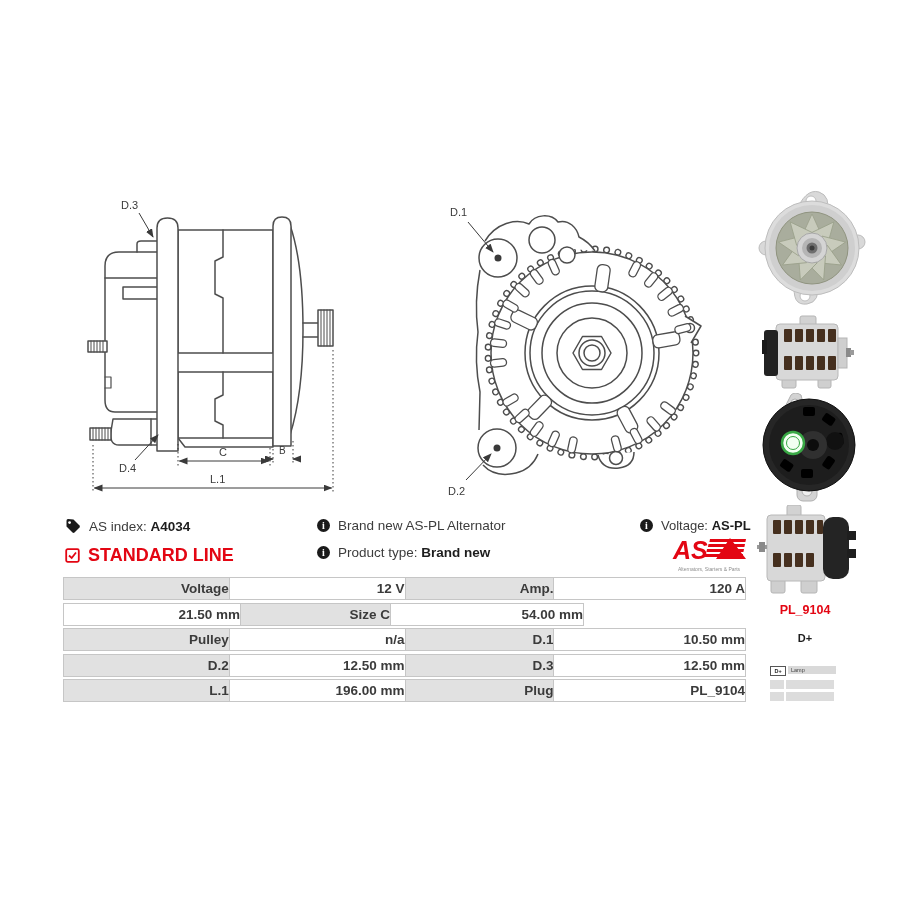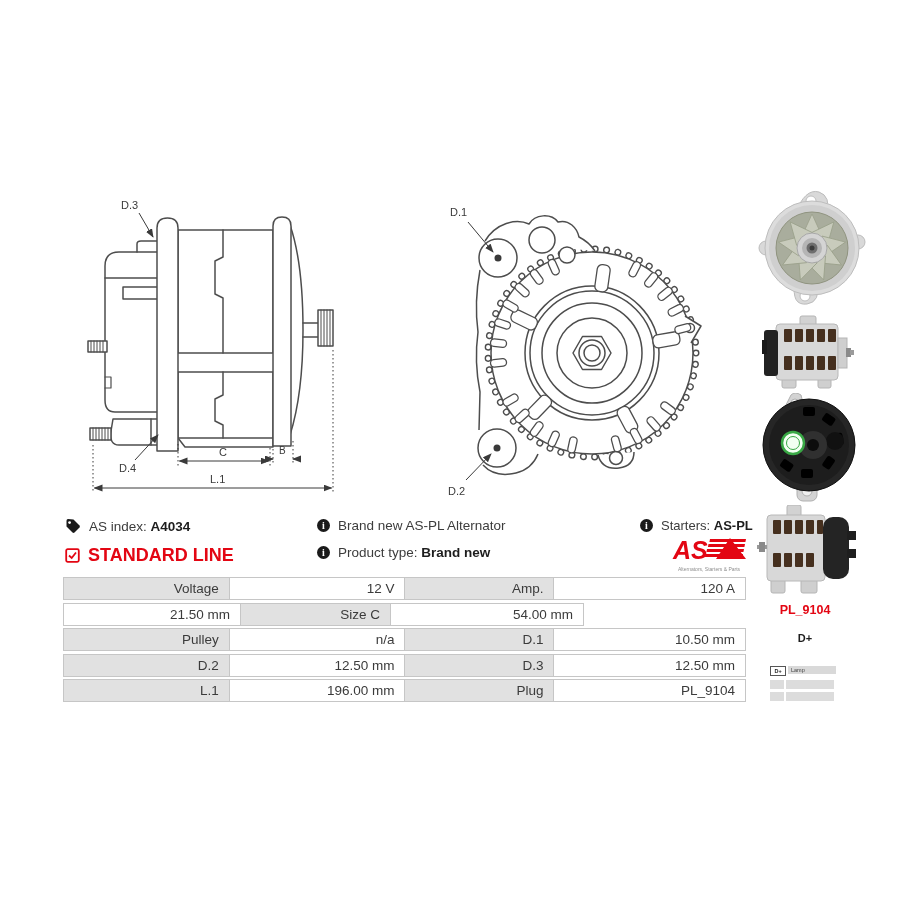--- a/index.html
+++ b/index.html
@@ -5,21 +5,21 @@
   html,body{margin:0;padding:0;background:#fff;}
   #canvas{position:relative;width:900px;height:900px;background:#fff;font-family:"Liberation Sans",sans-serif;color:#3a3a3a;overflow:hidden;border-radius:15px;}
   .abs{position:absolute;}
   .info-row{display:flex;align-items:center;font-size:13.5px;color:#3c3c3c;white-space:nowrap;}
   .info-row .ic{margin-right:8px;flex:0 0 auto;display:flex;}
   .b{font-weight:bold;color:#1d1d1d;}
   .red{color:#e30613;}
   .info-icon{width:13px;height:13px;border-radius:50%;background:#1a1a1a;color:#fff;font-size:10px;font-weight:bold;display:flex;align-items:center;justify-content:center;font-family:"Liberation Serif",serif;line-height:1;}
   .spec{position:absolute;left:63px;top:577px;width:683px;display:flex;flex-direction:column;}
   .spec-row{display:flex;height:23px;margin-bottom:2.5px;}
-  .cell{border:1px solid #c6c6c6;display:flex;align-items:center;justify-content:flex-end;padding-right:10px;box-sizing:border-box;font-size:13.5px;color:#3b3b3b;}
+  .cell{border:1px solid #c6c6c6;display:flex;align-items:center;justify-content:flex-end;box-sizing:border-box;font-size:13.5px;color:#3b3b3b;font-weight:bold;}
   .cell.lab{background:#e1e1e1;}
   .cell.val{background:#fff;}
   .cell+.cell{margin-left:-1px;}
   .w0{width:168px;} .w1{width:178px;} .w2{width:151px;} .w3{width:194px;}
   .plug-code{position:absolute;left:755px;top:603px;width:100px;text-align:center;font-size:12.5px;font-weight:bold;color:#e30613;}
   .plug-term{position:absolute;left:755px;top:632px;width:100px;text-align:center;font-size:11px;font-weight:bold;color:#1d1d1d;}
   .pin-row{position:absolute;display:flex;}
   .pin-c1{width:14px;height:8px;border:1px solid #555;background:#fff;font-size:5.5px;font-weight:bold;color:#222;display:flex;align-items:center;justify-content:center;}
   .pin-c2{width:48px;height:8px;background:#d9d9d9;font-size:5.5px;color:#444;display:flex;align-items:center;padding-left:3px;margin-left:2px;box-sizing:border-box;}
   .pin-g{border:none;background:#dcdcdc;height:9px;}
@@ -302,21 +302,21 @@
     <span class="ic info-icon">i</span>
     <span>Brand new AS-PL Alternator</span>
   </div>
   <div class="info-row abs" style="left:317px;top:545px;">
     <span class="ic info-icon">i</span>
     <span>Product type:</span>&nbsp;<span class="b">Brand new</span>
   </div>
 
   <div class="info-row abs" style="left:640px;top:518px;font-size:13px;">
     <span class="ic info-icon">i</span>
-    <span>Starters:</span>&nbsp;<span class="b">AS-PL</span>
+    <span>Voltage:</span>&nbsp;<span class="b">AS-PL</span>
   </div>
 
   <svg class="abs" style="left:672px;top:533px;" width="76" height="32" viewBox="0 0 76 32">
     <polygon points="58,5 74,26 44,26" fill="#e30613"></polygon>
     <g fill="#e30613">
       <polygon points="38,6 74,6 73.4,9 37.4,9"></polygon>
       <polygon points="36.5,11 73,11 72.4,14 35.9,14"></polygon>
       <polygon points="35,16 72,16 71.4,19 34.4,19"></polygon>
       <polygon points="33.5,21 71,21 70.4,24 32.9,24"></polygon>
     </g>

